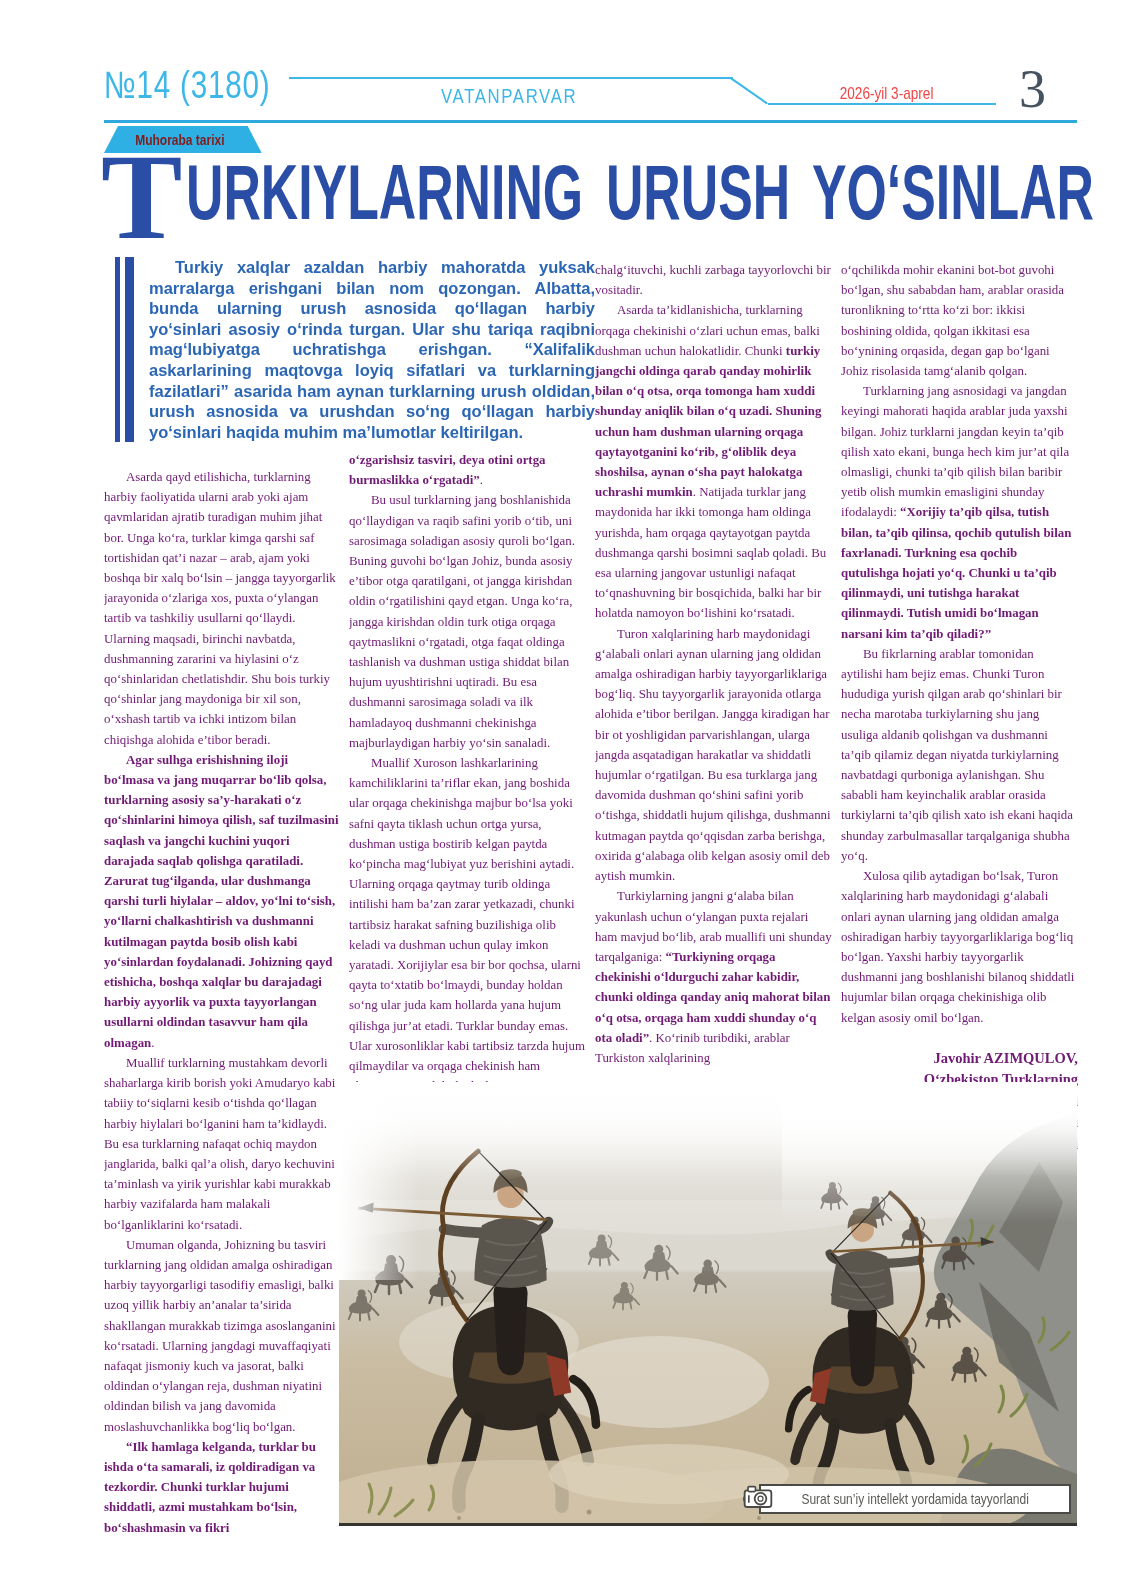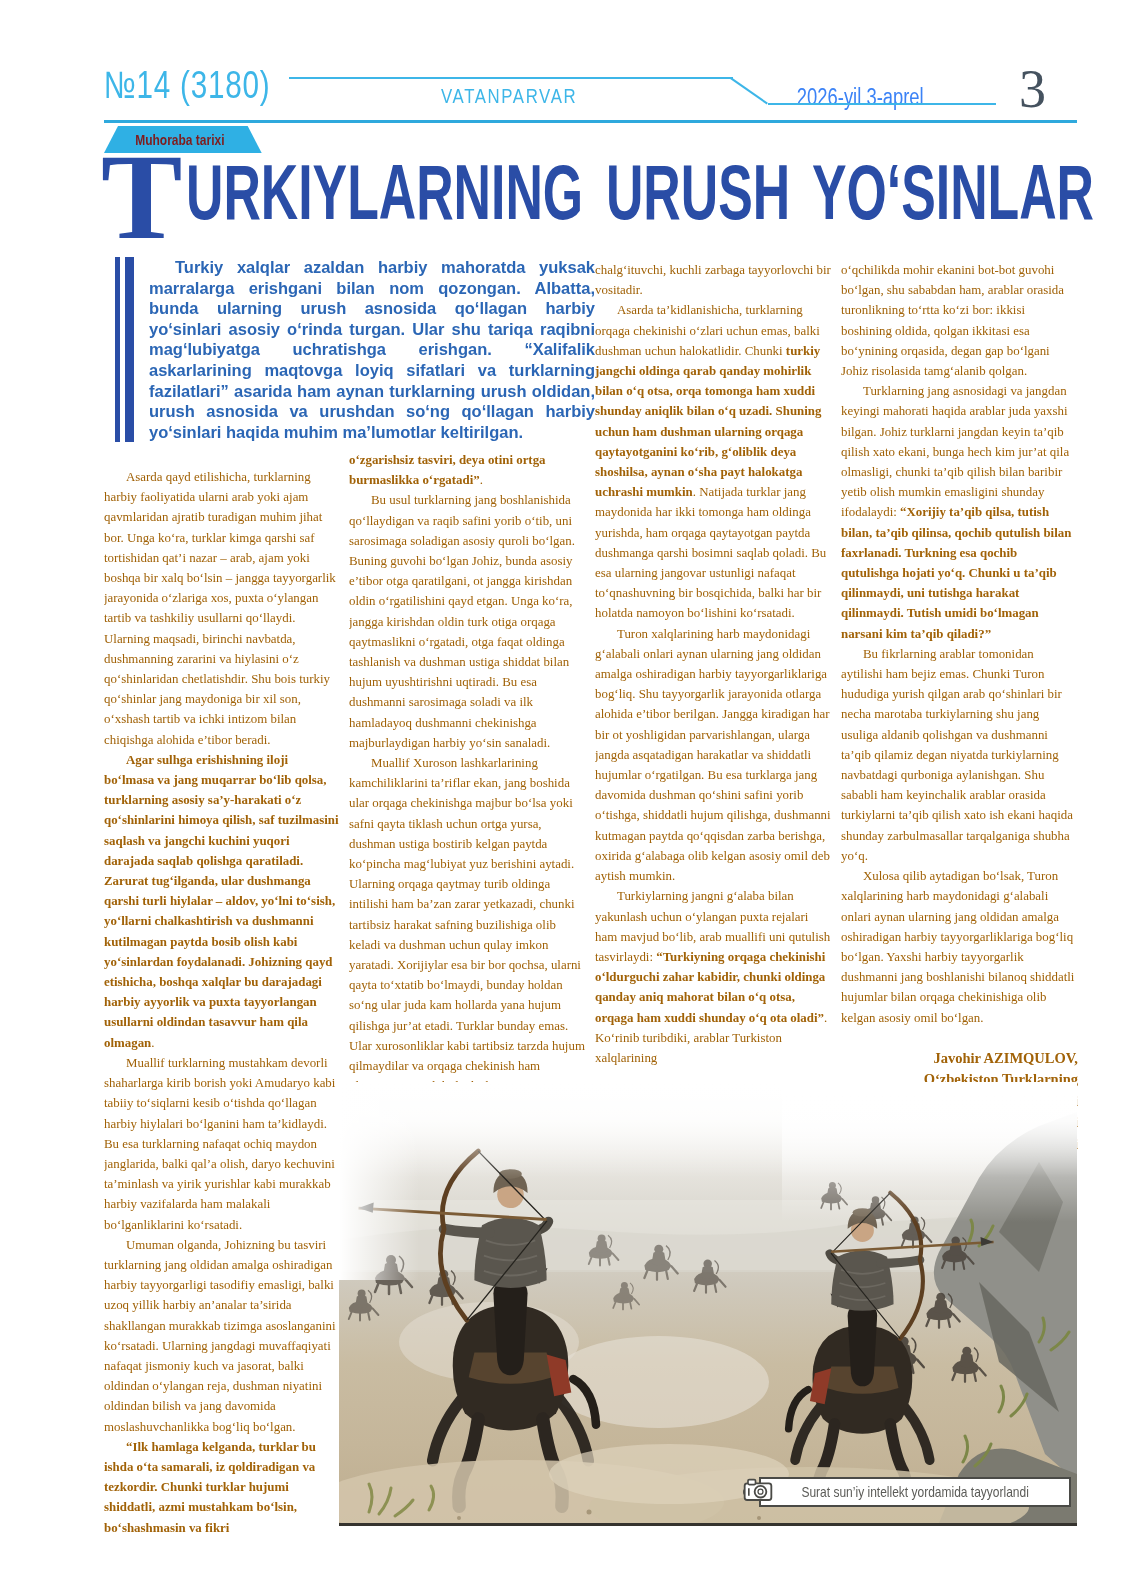--- a/index.html
+++ b/index.html
@@ -6,22 +6,22 @@
   .page{position:relative;width:1065px;height:1588px;margin:0 auto;background:#fff;overflow:hidden;
         font-family:"Liberation Serif",serif;}
   .cond{display:inline-block;transform:scaleX(.78);transform-origin:left center;white-space:nowrap;}
   .condc{display:inline-block;transform:scaleX(.8);transform-origin:center center;white-space:nowrap;}
 
   
   .issue{position:absolute;left:75px;top:64px;font-family:"Liberation Sans",sans-serif;
          font-size:38px;font-weight:400;color:#3db6e8;letter-spacing:1px;}
   .paper-name{position:absolute;left:330px;top:84px;width:300px;text-align:center;
          font-family:"Liberation Sans",sans-serif;font-size:21px;color:#3db6e8;letter-spacing:2px;}
-  .edition-date{position:absolute;left:752px;top:84px;width:212px;
-         font-family:"Liberation Sans",sans-serif;font-size:23px;color:#3b82f6;}
+  .edition-date{position:absolute;left:752px;top:84px;width:212px;text-align:center;
+         font-family:"Liberation Sans",sans-serif;font-size:17px;color:#ef4444;}
   .pageno{position:absolute;left:990px;top:58px;font-family:"Liberation Serif",serif;
          font-size:54px;color:#45525f;}
   .hline{position:absolute;background:#3db6e8;height:2px;}
   .l-top{left:260px;top:77px;width:444px;}
   .l-diag{left:702px;top:77px;width:45px;transform:rotate(35deg);transform-origin:0 0;}
   .l-low{left:739px;top:103px;width:228px;}
   .l-full{left:75px;top:120px;width:973px;height:3px;background:#2fa9dd;}
 
   .section-tag{position:absolute;left:75px;top:126px;background:#2fb0e4;color:#7f1d1d;
       font-family:"Liberation Sans",sans-serif;font-size:15px;font-weight:700;
@@ -34,21 +34,21 @@
       white-space:nowrap;letter-spacing:0;word-spacing:12px;transform:scale(.7,1.05);transform-origin:left top;margin-top:6px;}
 
   
   .lead{position:absolute;left:86px;top:257px;width:480px;display:flex;}
   .leadbar1{width:5px;background:#2a4da6;margin-right:5px;flex:none;}
   .leadbar2{width:9px;background:#2a4da6;margin-right:15px;flex:none;}
   .lead-text{flex:1;font-family:"Liberation Sans",sans-serif;font-weight:700;font-size:16.5px;
       line-height:20.6px;color:#2b66b5;text-align:justify;text-indent:26px;}
 
   
-  .col{position:absolute;width:237px;font-size:12.9px;line-height:20.2px;color:#a16207;overflow:hidden;text-align:left;}
+  .col{position:absolute;width:237px;font-size:12.9px;line-height:20.2px;color:#701a75;overflow:hidden;text-align:left;}
   .col1{left:75px;top:450px;height:1075px;margin-top:17px;}
   .col2{left:320px;top:450px;height:658px;}
   .col3{left:566px;top:260px;height:852px;}
   .col4{left:812px;top:260px;height:900px;}
   .para{margin:0;text-indent:22px;}
   .para.noindent{text-indent:0;}
   .para b{font-weight:700;}
   .author{margin-top:20px;text-align:right;font-weight:700;font-size:14.5px;line-height:21.5px;}
 
   
@@ -56,21 +56,21 @@
      border-bottom:3px solid #35332e;
      background:linear-gradient(180deg,#fdfdfc 0%,#ebe9e4 16%,#dbd8d0 30%,#cfc9bc 46%,#c9bca2 64%,#c5b69a 82%,#beae90 100%);}
   .fade-top{position:absolute;left:0;top:0;width:100%;height:95px;z-index:3;
      background:linear-gradient(180deg,#fff 0%,rgba(255,255,255,.85) 40%,rgba(255,255,255,0) 100%);}
   .fade-left{position:absolute;left:0;top:0;width:80px;height:45%;z-index:3;
      background:linear-gradient(90deg,#fff 0%,rgba(255,255,255,0) 100%);}
   .fade-tr{position:absolute;right:0;top:0;width:40%;height:140px;z-index:3;
      background:linear-gradient(180deg,#fff 8%,rgba(255,255,255,0) 100%);}
   .photo svg{display:block;position:absolute;left:0;top:0;z-index:1;}
 
-  .caption{position:absolute;right:6px;bottom:16px;z-index:4;display:flex;align-items:center;}
+  .caption{position:absolute;right:6px;bottom:9px;z-index:4;display:flex;align-items:center;}
   .cam-box{background:#fff;border:2px solid #4a4a46;border-radius:4px;padding:2px 4px;display:flex;align-items:center;}
   .cap-box{background:#fff;border:2px solid #4a4a46;margin-left:4px;padding:4px 12px;}
   .cap-text{font-family:"Liberation Sans",sans-serif;font-size:15px;color:#5b5b57;}
 </style>
 </head>
 <body>
 
 <div class="page">
 
   <div class="issue"><span class="cond">№14 (3180)</span></div>
@@ -104,21 +104,21 @@
     </div>
   <div class="col col2">
       <p class="para noindent"><b>o‘zgarishsiz tasviri, deya otini ortga burmaslikka o‘rgatadi”</b><span>.</span></p>
       <p class="para"><span>Bu usul turklarning jang boshlanishida qo‘llaydigan va raqib safini yorib o‘tib, uni sarosimaga soladigan asosiy quroli bo‘lgan. Buning guvohi bo‘lgan Johiz, bunda asosiy e’tibor otga qaratilgani, ot jangga kirishdan oldin o‘rgatilishini qayd etgan. Unga ko‘ra, jangga kirishdan oldin turk otiga orqaga qaytmaslikni o‘rgatadi, otga faqat oldinga tashlanish va dushman ustiga shiddat bilan hujum uyushtirishni uqtiradi. Bu esa dushmanni sarosimaga soladi va ilk hamladayoq dushmanni chekinishga majburlaydigan harbiy yo‘sin sanaladi.</span></p>
       <p class="para"><span>Muallif Xuroson lashkarlarining kamchiliklarini ta’riflar ekan, jang boshida ular orqaga chekinishga majbur bo‘lsa yoki safni qayta tiklash uchun ortga yursa, dushman ustiga bostirib kelgan paytda ko‘pincha mag‘lubiyat yuz berishini aytadi. Ularning orqaga qaytmay turib oldinga intilishi ham ba’zan zarar yetkazadi, chunki tartibsiz harakat safning buzilishiga olib keladi va dushman uchun qulay imkon yaratadi. Xorijiylar esa bir bor qochsa, ularni qayta to‘xtatib bo‘lmaydi, bunday holdan so‘ng ular juda kam hollarda yana hujum qilishga jur’at etadi. Turklar bunday emas. Ular xurosonliklar kabi tartibsiz tarzda hujum qilmaydilar va orqaga chekinish ham ularning jang uslubida dushmanni</span></p>
     </div>
   <div class="col col3">
       <p class="para noindent"><span>chalg‘ituvchi, kuchli zarbaga tayyorlovchi bir vositadir.</span></p>
       <p class="para"><span>Asarda ta’kidlanishicha, turklarning orqaga chekinishi o‘zlari uchun emas, balki dushman uchun halokatlidir. Chunki </span><b>turkiy jangchi oldinga qarab qanday mohirlik bilan o‘q otsa, orqa tomonga ham xuddi shunday aniqlik bilan o‘q uzadi. Shuning uchun ham dushman ularning orqaga qaytayotganini ko‘rib, g‘oliblik deya shoshilsa, aynan o‘sha payt halokatga uchrashi mumkin</b><span>. Natijada turklar jang maydonida har ikki tomonga ham oldinga yurishda, ham orqaga qaytayotgan paytda dushmanga qarshi bosimni saqlab qoladi. Bu esa ularning jangovar ustunligi nafaqat to‘qnashuvning bir bosqichida, balki har bir holatda namoyon bo‘lishini ko‘rsatadi.</span></p>
       <p class="para"><span>Turon xalqlarining harb maydonidagi g‘alabali onlari aynan ularning jang oldidan amalga oshiradigan harbiy tayyorgarliklariga bog‘liq. Shu tayyorgarlik jarayonida otlarga alohida e’tibor berilgan. Jangga kiradigan har bir ot yoshligidan parvarishlangan, ularga jangda asqatadigan harakatlar va shiddatli hujumlar o‘rgatilgan. Bu esa turklarga jang davomida dushman qo‘shini safini yorib o‘tishga, shiddatli hujum qilishga, dushmanni kutmagan paytda qo‘qqisdan zarba berishga, oxirida g‘alabaga olib kelgan asosiy omil deb aytish mumkin.</span></p>
-      <p class="para"><span>Turkiylarning jangni g‘alaba bilan yakunlash uchun o‘ylangan puxta rejalari ham mavjud bo‘lib, arab muallifi uni qutulish tasvirlaydi: </span><b>“Turkiyning orqaga chekinishi o‘ldurguchi zahar kabidir, chunki oldinga qanday aniq mahorat bilan o‘q otsa, orqaga ham xuddi shunday o‘q ota oladi”</b><span>. Ko‘rinib turibdiki, arablar Turkiston xalqlarining</span></p>
+      <p class="para"><span>Turkiylarning jangni g‘alaba bilan yakunlash uchun o‘ylangan puxta rejalari ham mavjud bo‘lib, arab muallifi uni shunday tarqalganiga: </span><b>“Turkiyning orqaga chekinishi o‘ldurguchi zahar kabidir, chunki oldinga qanday aniq mahorat bilan o‘q otsa, orqaga ham xuddi shunday o‘q ota oladi”</b><span>. Ko‘rinib turibdiki, arablar Turkiston xalqlarining</span></p>
     </div>
   <div class="col col4">
     <div>
         <p class="para noindent"><span>o‘qchilikda mohir ekanini bot-bot guvohi bo‘lgan, shu sababdan ham, arablar orasida turonlikning to‘rtta ko‘zi bor: ikkisi boshining oldida, qolgan ikkitasi esa bo‘ynining orqasida, degan gap bo‘lgani Johiz risolasida tamg‘alanib qolgan.</span></p>
         <p class="para"><span>Turklarning jang asnosidagi va jangdan keyingi mahorati haqida arablar juda yaxshi bilgan. Johiz turklarni jangdan keyin ta’qib qilish xato ekani, bunga hech kim jur’at qila olmasligi, chunki ta’qib qilish bilan baribir yetib olish mumkin emasligini shunday ifodalaydi: </span><b>“Xorijiy ta’qib qilsa, tutish bilan, ta’qib qilinsa, qochib qutulish bilan faxrlanadi. Turkning esa qochib qutulishga hojati yo‘q. Chunki u ta’qib qilinmaydi, uni tutishga harakat qilinmaydi. Tutish umidi bo‘lmagan narsani kim ta’qib qiladi?”</b></p>
         <p class="para"><span>Bu fikrlarning arablar tomonidan aytilishi ham bejiz emas. Chunki Turon hududiga yurish qilgan arab qo‘shinlari bir necha marotaba turkiylarning shu jang usuliga aldanib qolishgan va dushmanni ta’qib qilamiz degan niyatda turkiylarning navbatdagi qurboniga aylanishgan. Shu sababli ham keyinchalik arablar orasida turkiylarni ta’qib qilish xato ish ekani haqida shunday zarbulmasallar tarqalganiga shubha yo‘q.</span></p>
         <p class="para"><span>Xulosa qilib aytadigan bo‘lsak, Turon xalqlarining harb maydonidagi g‘alabali onlari aynan ularning jang oldidan amalga oshiradigan harbiy tayyorgarliklariga bog‘liq bo‘lgan. Yaxshi harbiy tayyorgarlik dushmanni jang boshlanishi bilanoq shiddatli hujumlar bilan orqaga chekinishiga olib kelgan asosiy omil bo‘lgan.</span></p>
       </div>
     <div class="author">
         <div>Javohir AZIMQULOV,</div>

